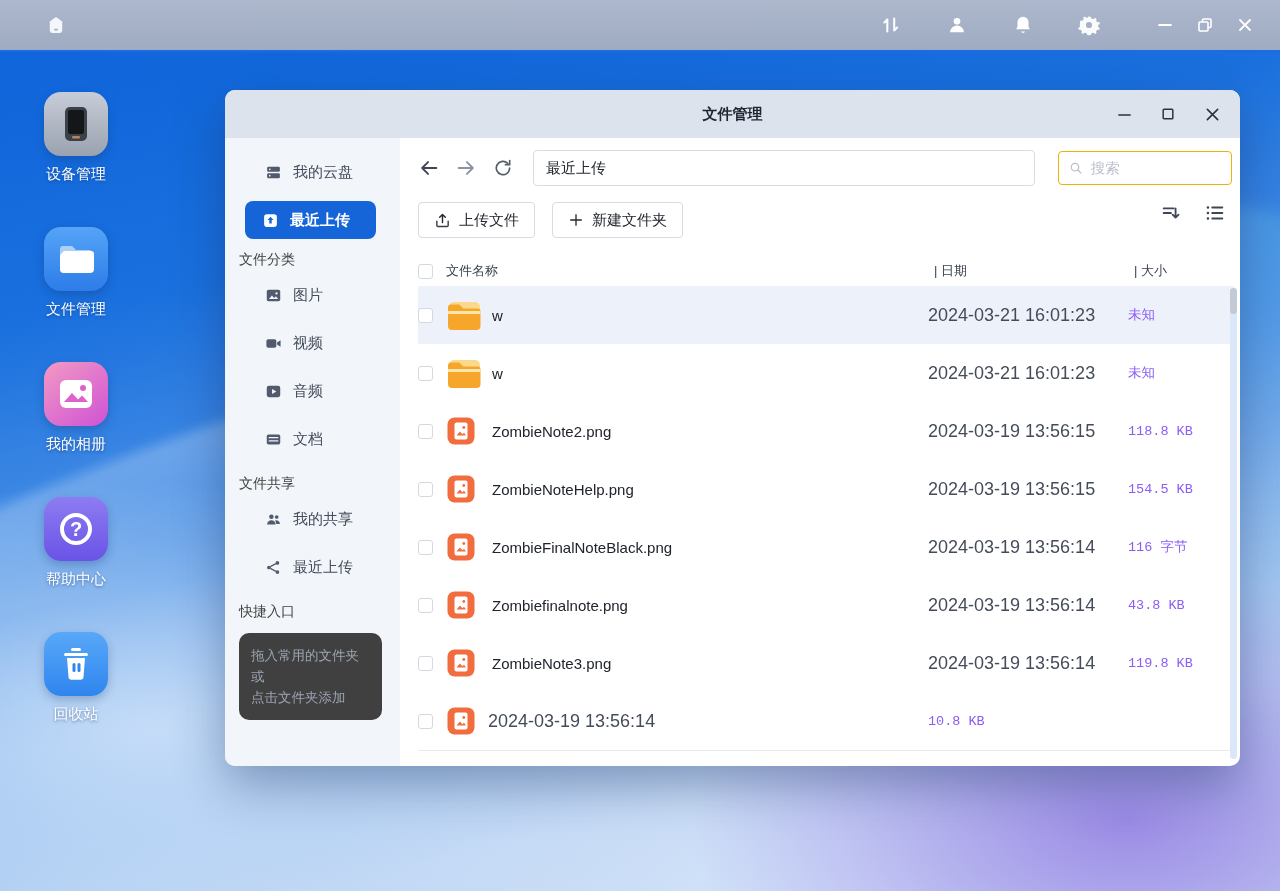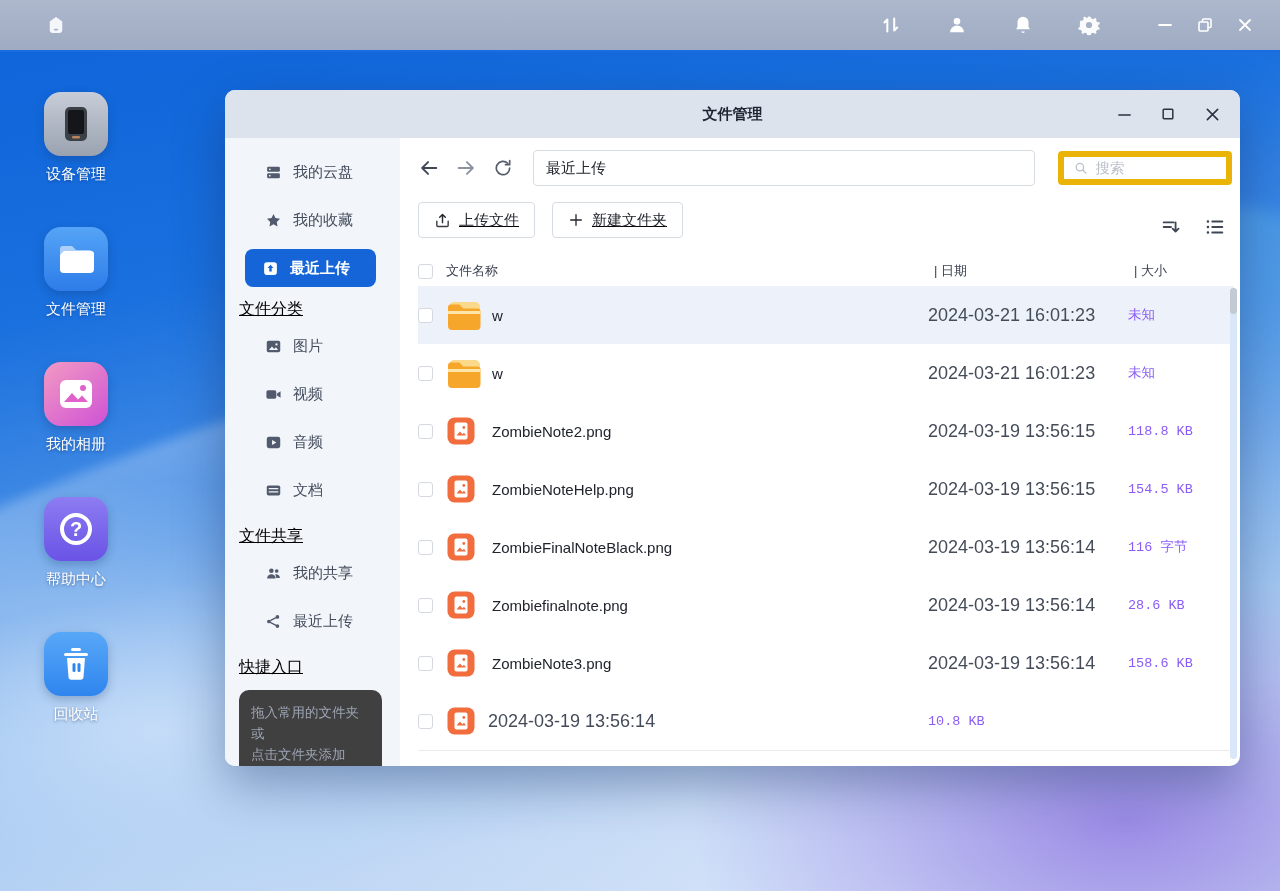--- a/index.html
+++ b/index.html
@@ -55,39 +55,39 @@
   .win-body { flex:1; display:flex; min-height:0; }
 
   
   .sidebar { width:175px; background:#f2f5f9; padding-top:10px; flex:0 0 auto; }
   .side-item { height:48px; display:flex; align-items:center; padding-left:40px; gap:11px;
     font-size:15px; color:#444c5d; cursor:pointer; }
   .side-item .sic { width:17px; height:17px; color:#525b6d; display:flex; align-items:center; justify-content:center; }
   .side-item.active { height:38px; margin:5px 24px 5px 20px; padding-left:17px; border-radius:8px;
     background:#1565d8; color:#fff; font-weight:700; }
   .side-item.active .sic { color:#fff; }
-  .side-label { margin:12px 0 2px 14px; font-size:16px; color:#000000;text-decoration:underline; }
+  .side-label { margin:12px 0 2px 14px; font-size:14px; color:#404040; }
   .quick-box { margin:12px 18px 0 14px; background:#404040; border-radius:10px; padding:12px 12px;
     font-size:13.5px; line-height:21px; color:#9ba3b2; cursor:pointer; }
 
   
   .main { flex:1; position:relative; padding-left:18px; min-width:0; }
   .navrow { display:flex; align-items:center; margin-top:12px; height:36px; }
   .navic { width:22px; height:22px; display:flex; align-items:center; justify-content:center; cursor:pointer; }
   .navic + .navic { margin-left:15px; }
   .crumb { flex:1; height:36px; margin-left:19px; margin-right:23px; border:1px solid #d7dbe2; border-radius:4px;
     padding:0 12px; font-size:15px; color:#23272f; outline:none; background:#fff;
     font-family:"Liberation Sans","DejaVu Sans",sans-serif; }
-  .search { width:174px; height:34px; margin-right:8px; border:6px solid #eab308; border-radius:4px;
+  .search { width:174px; height:34px; margin-right:8px; border:1px solid #eab308; border-radius:4px;
     display:flex; align-items:center; padding:0 10px; gap:8px; background:#fff; }
   .search input { border:none; outline:none; width:100%; font-size:14.5px; color:#23272f;
     font-family:"Liberation Sans","DejaVu Sans",sans-serif; }
   .search input::placeholder { color:#b9bfc9; }
 
-  .btnrow { display:flex; align-items:flex-end; margin-top:16px; height:36px;text-decoration:underline; }
+  .btnrow { display:flex; align-items:flex-start; margin-top:16px; height:36px; }
   .obtn { height:36px; border:1px solid #d7dbe2; border-radius:4px; background:#fff; display:flex;
     align-items:center; gap:8px; padding:0 15px; font-size:15px; color:#23272f; cursor:pointer;
     font-family:"Liberation Sans","DejaVu Sans",sans-serif; }
   .obtn + .obtn { margin-left:17px; }
   .viewics { margin-left:auto; display:flex; align-items:center; gap:22px; margin-right:14px; }
   .viewics .navic { margin:0; }
 
   .grid { display:grid; grid-template-columns:28px 42px auto 200px 92px; align-items:center; }
   .hdr { margin-top:18px; height:30px; padding-right:14px; font-size:13px; color:#3a4150; }
   .hdr .hname { grid-column:2 / 4; }
@@ -246,28 +246,20 @@
           <div class="side-item">
     <span class="sic">
               <svg width="17" height="17" viewBox="0 0 24 24" fill="currentColor">
                 <rect x="3" y="4" width="18" height="7" rx="1.8"></rect>
                 <rect x="3" y="13" width="18" height="7" rx="1.8"></rect>
                 <circle cx="6.8" cy="7.5" r="1.2" fill="#f2f5f9"></circle>
                 <circle cx="6.8" cy="16.5" r="1.2" fill="#f2f5f9"></circle>
               </svg>
             </span>
     <span class="slabel">我的云盘</span>
-  </div>
-          <div class="side-item">
-    <span class="sic">
-              <svg width="17" height="17" viewBox="0 0 24 24" fill="currentColor">
-                <path d="M12 2.8l2.8 5.8 6.4.9-4.6 4.5 1.1 6.3L12 17.3l-5.7 3 1.1-6.3L2.8 9.5l6.4-.9z"></path>
-              </svg>
-            </span>
-    <span class="slabel">我的收藏</span>
   </div>
           <div class="side-item active">
     <span class="sic">
               <svg width="17" height="17" viewBox="0 0 24 24" fill="currentColor">
                 <rect x="3" y="3" width="18" height="18" rx="4" fill="#fff"></rect>
                 <path d="M12 6.8l4.2 4.4h-2.5v5h-3.4v-5H7.8z" fill="#1565d8"></path>
               </svg>
             </span>
     <span class="slabel">最近上传</span>
   </div>
@@ -483,35 +475,35 @@
     <span class="ficon">
               <svg width="30" height="30" viewBox="0 0 30 30">
                 <rect x="1.5" y="1.5" width="27" height="27" rx="7" fill="#f26d3d"></rect>
                 <rect x="8.5" y="6.5" width="13" height="17" rx="2" fill="#fff"></rect>
                 <path d="M10.5 19.5l3.4-4 2.5 2.8 1.6-1.6 2 2.8z" fill="#f26d3d"></path>
                 <circle cx="17.8" cy="11.5" r="1.4" fill="#f26d3d"></circle>
               </svg>
             </span>
     <span class="fname">Zombiefinalnote.png</span>
     <span class="fdate">2024-03-19 13:56:14</span>
-    <span class="fsize">28.6 KB</span>
+    <span class="fsize">43.8 KB</span>
   </div>
           <div class="grid frow">
     <span class="cb"></span>
     <span class="ficon">
               <svg width="30" height="30" viewBox="0 0 30 30">
                 <rect x="1.5" y="1.5" width="27" height="27" rx="7" fill="#f26d3d"></rect>
                 <rect x="8.5" y="6.5" width="13" height="17" rx="2" fill="#fff"></rect>
                 <path d="M10.5 19.5l3.4-4 2.5 2.8 1.6-1.6 2 2.8z" fill="#f26d3d"></path>
                 <circle cx="17.8" cy="11.5" r="1.4" fill="#f26d3d"></circle>
               </svg>
             </span>
     <span class="fname">ZombieNote3.png</span>
     <span class="fdate">2024-03-19 13:56:14</span>
-    <span class="fsize">158.6 KB</span>
+    <span class="fsize">119.8 KB</span>
   </div>
           <div class="grid frow">
     <span class="cb"></span>
     <span class="ficon">
               <svg width="30" height="30" viewBox="0 0 30 30">
                 <rect x="1.5" y="1.5" width="27" height="27" rx="7" fill="#f26d3d"></rect>
                 <rect x="8.5" y="6.5" width="13" height="17" rx="2" fill="#fff"></rect>
                 <path d="M10.5 19.5l3.4-4 2.5 2.8 1.6-1.6 2 2.8z" fill="#f26d3d"></path>
                 <circle cx="17.8" cy="11.5" r="1.4" fill="#f26d3d"></circle>
               </svg>

